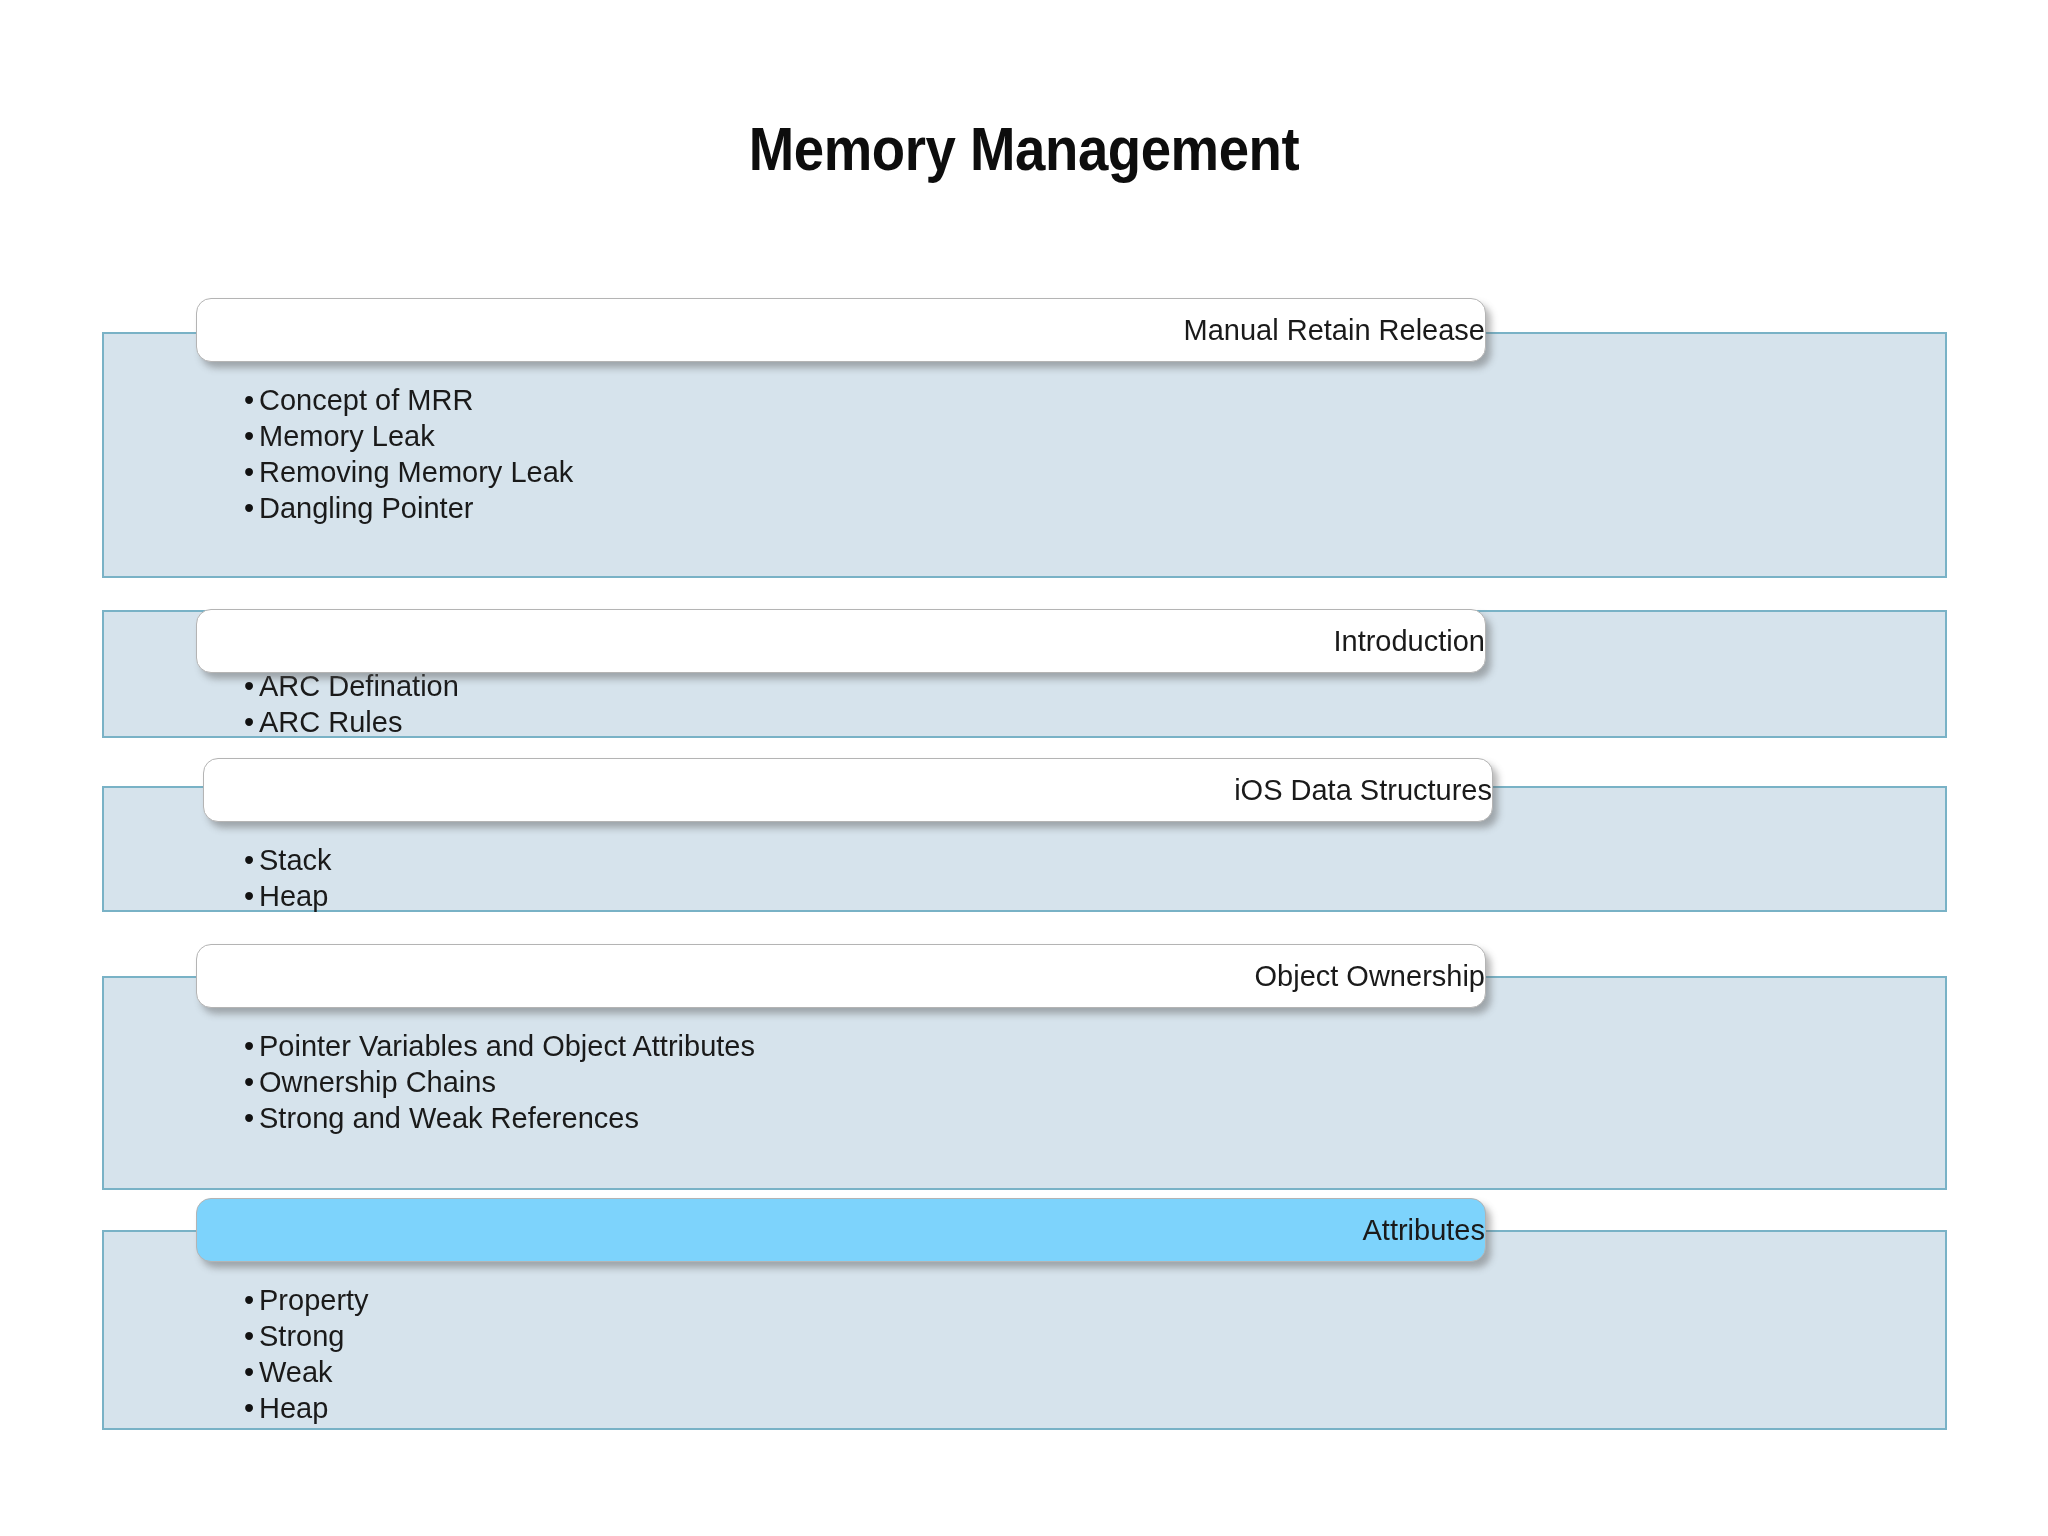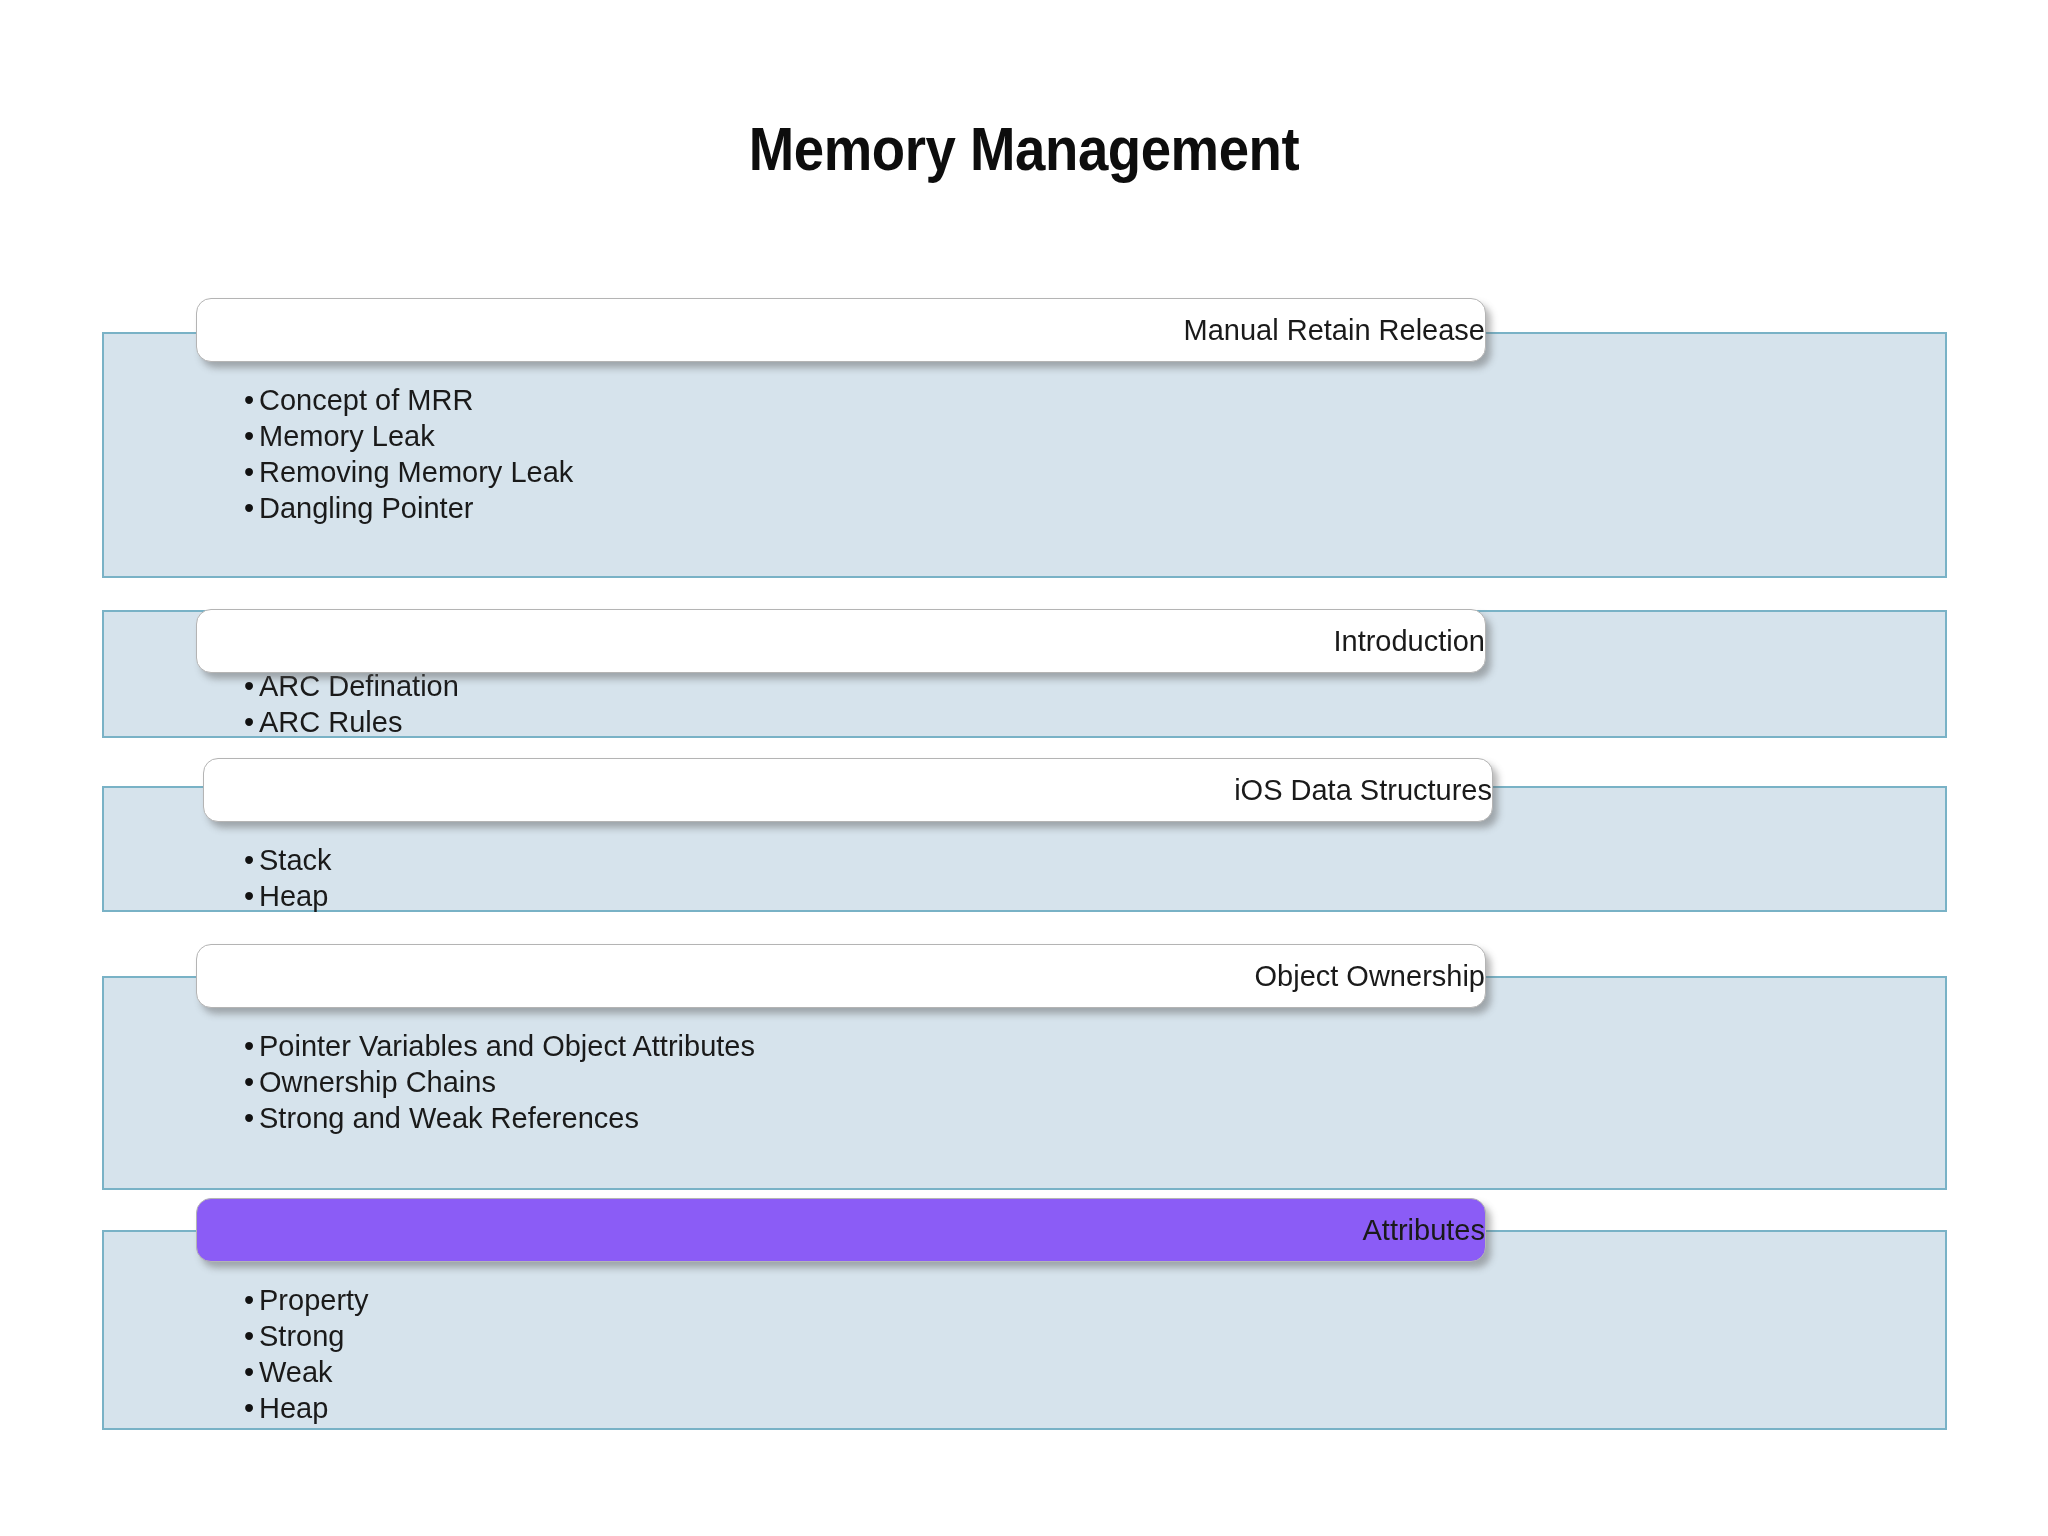--- a/index.html
+++ b/index.html
@@ -152,21 +152,21 @@
         <span class="header-label">Object Ownership</span>
       </div>
       <div class="bullets" style="top: 1028px;">
         <div class="bullet-item"><span class="bullet-dot">•</span><span class="bullet-text">Pointer Variables and Object Attributes</span></div>
         <div class="bullet-item"><span class="bullet-dot">•</span><span class="bullet-text">Ownership Chains</span></div>
         <div class="bullet-item"><span class="bullet-dot">•</span><span class="bullet-text">Strong and Weak References</span></div>
       </div>
     </div>
     <div class="section" style="top: 0px;">
       <div class="panel" style="top: 1230px; height: 200px; background: rgb(214, 227, 236); border-color: rgb(121, 178, 198);"></div>
-      <div class="header-box" style="top: 1198px; background: #8b5cf6; border-color: rgb(180, 180, 180);">
+      <div class="header-box" style="top: 1198px; background: #7dd3fc; border-color: rgb(180, 180, 180);">
         <span class="header-label">Attributes</span>
       </div>
       <div class="bullets" style="top: 1282px;">
         <div class="bullet-item"><span class="bullet-dot">•</span><span class="bullet-text">Property</span></div>
         <div class="bullet-item"><span class="bullet-dot">•</span><span class="bullet-text">Strong</span></div>
         <div class="bullet-item"><span class="bullet-dot">•</span><span class="bullet-text">Weak</span></div>
         <div class="bullet-item"><span class="bullet-dot">•</span><span class="bullet-text">Heap</span></div>
       </div>
     </div>
   </div>

